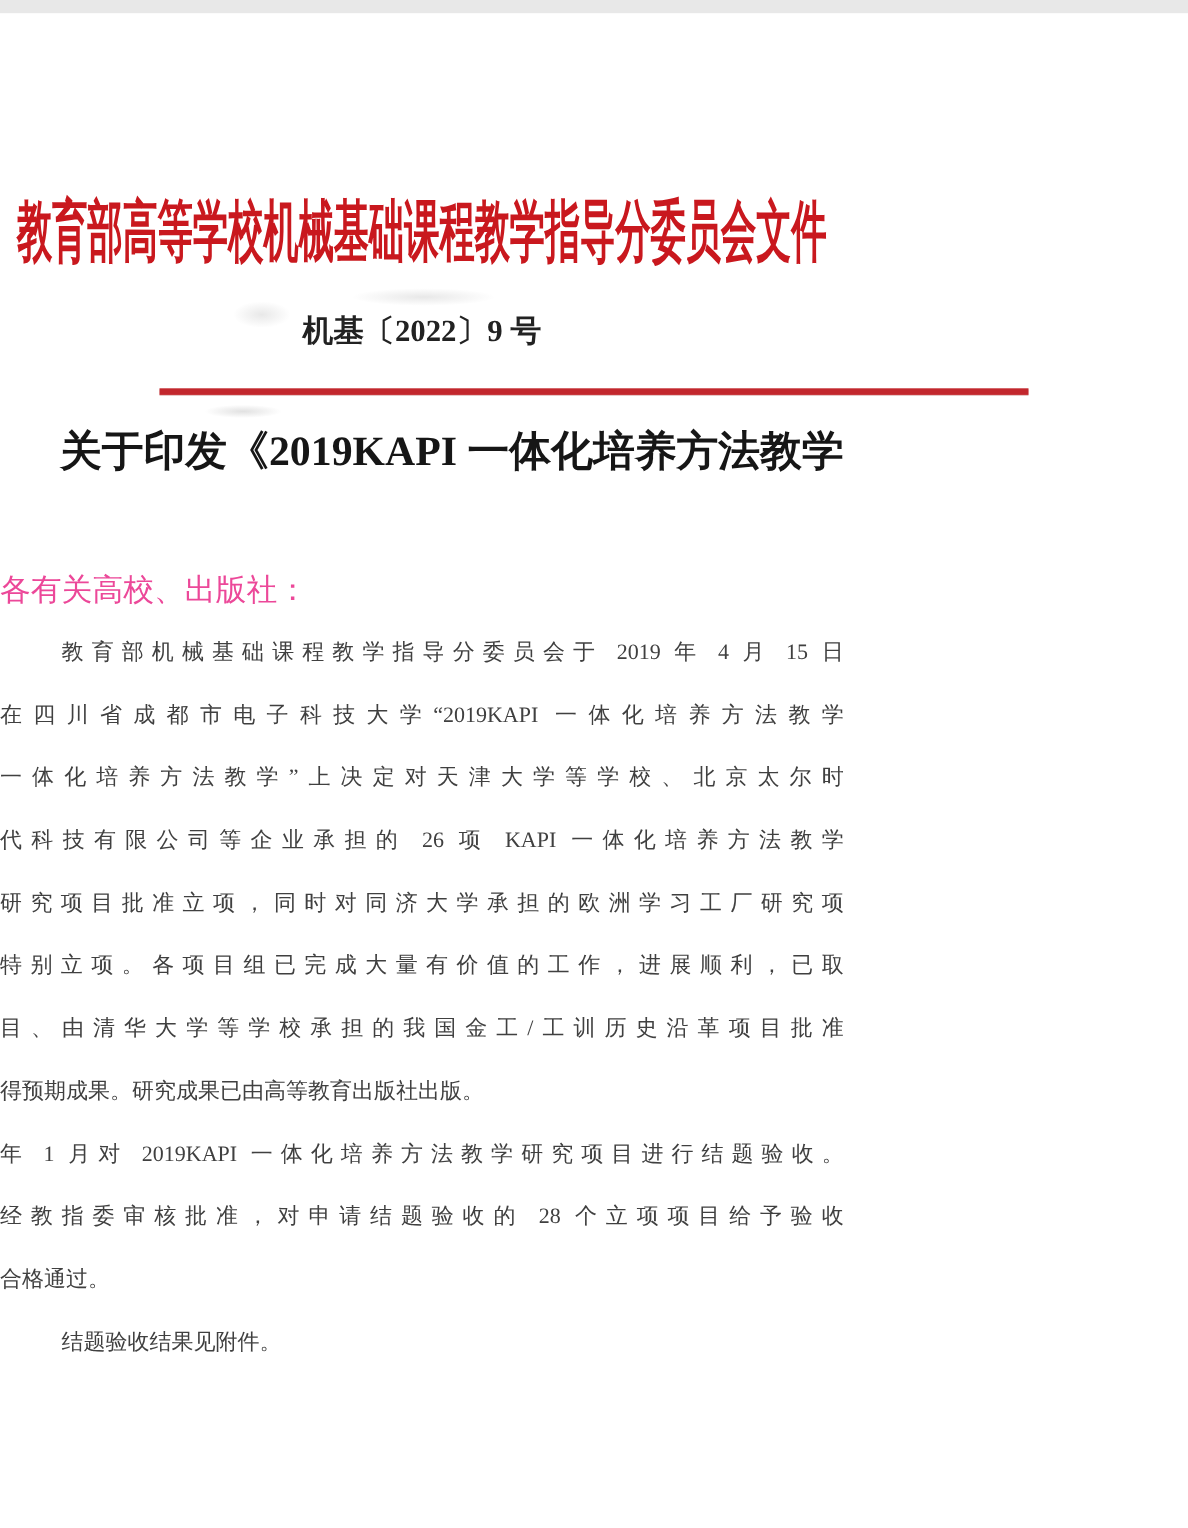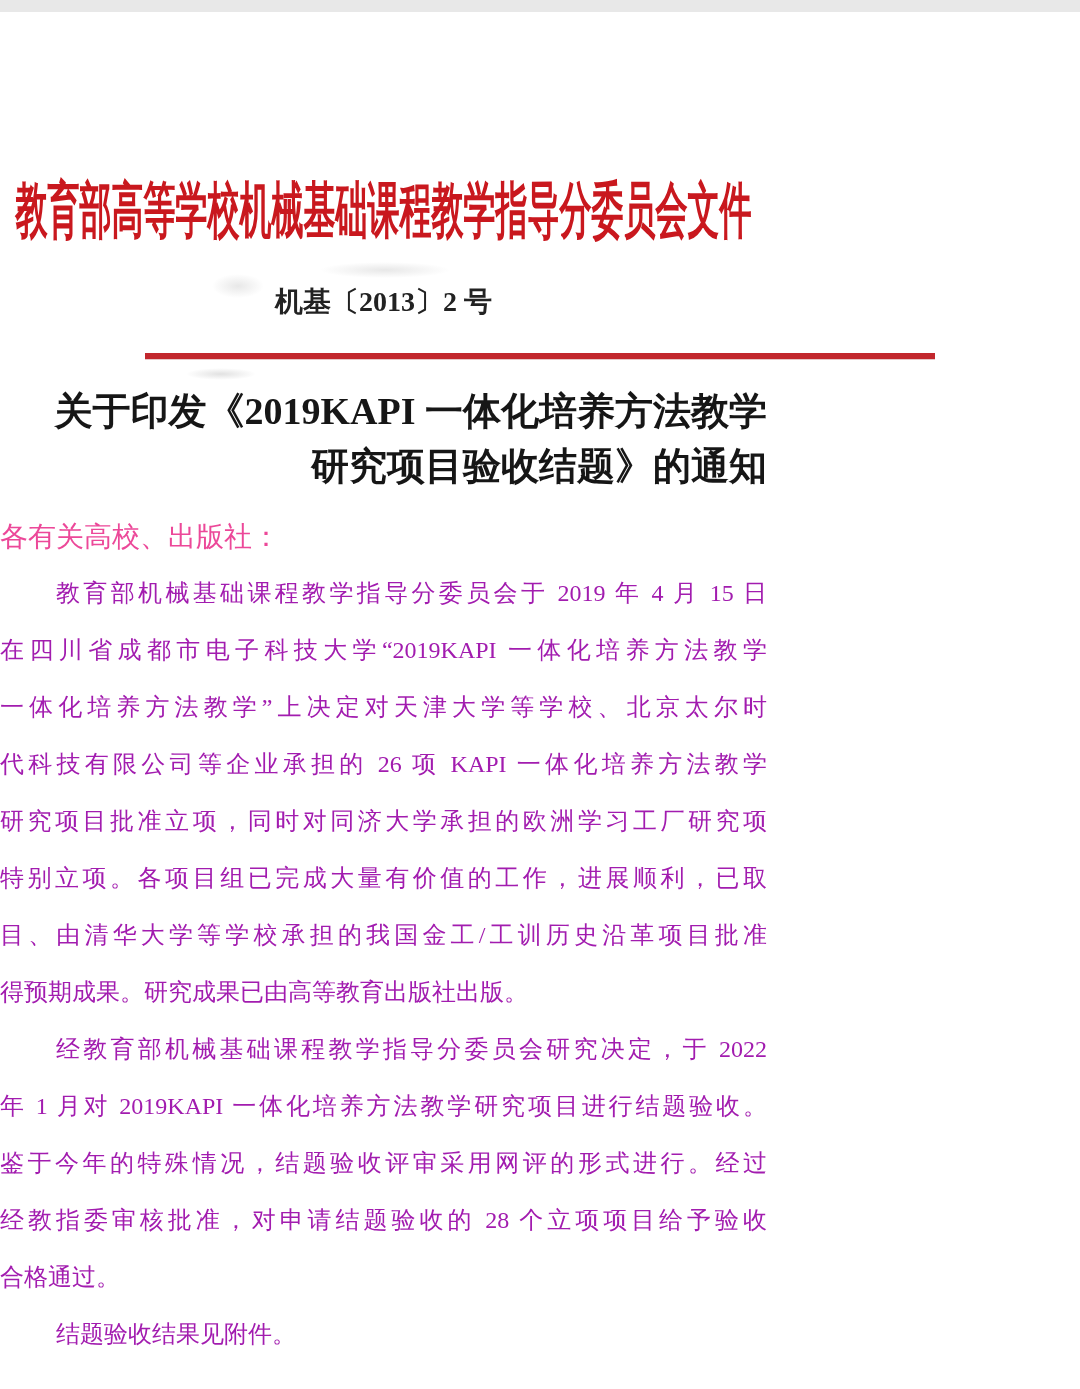--- a/index.html
+++ b/index.html
@@ -68,22 +68,22 @@
   }
   .body-block {
     position: absolute;
     left: 0;
     top: 496px;
     width: 767px;
   }
   .line {
     height: 57px;
     line-height: 57px;
-    font-size: 24px;
-    color: #a21caf;
+    font-size: 20px;
+    color: #404040;
     text-align: justify;
     text-justify: inter-character;
     text-align-last: left;
   }
   .line.fill { text-align-last: justify; }
   .line.indent { text-indent: 56px; }
   .salutation {
     height: 57px;
     line-height: 57px;
     font-size: 28px;
@@ -104,49 +104,46 @@
 </head>
 <body>
 
 <div class="page">
 
   <div class="letterhead">教育部高等学校机械基础课程教学指导分委员会文件</div>
 
   <div class="smudge s1"></div>
   <div class="smudge s2"></div>
 
-  <div class="doc-number">机基〔2013〕2 号</div>
+  <div class="doc-number">机基〔2022〕9 号</div>
 
   <div class="red-rule"></div>
   <div class="smudge s3"></div>
 
   <div class="doc-title">
     <div>关于印发《2019KAPI 一体化培养方法教学</div>
-    <div>研究项目验收结题》的通知</div>
   </div>
 
   <div class="body-block content">
 
     <div class="salutation">各有关高校、出版社：</div>
 
     <div>
       <div class="line indent fill">教育部机械基础课程教学指导分委员会于 2019 年 4 月 15 日</div>
       <div class="line fill">在四川省成都市电子科技大学“2019KAPI 一体化培养方法教学</div>
       <div class="line fill">一体化培养方法教学”上决定对天津大学等学校、北京太尔时</div>
       <div class="line fill">代科技有限公司等企业承担的 26 项 KAPI 一体化培养方法教学</div>
       <div class="line fill">研究项目批准立项，同时对同济大学承担的欧洲学习工厂研究项</div>
       <div class="line fill">特别立项。各项目组已完成大量有价值的工作，进展顺利，已取</div>
       <div class="line fill">目、由清华大学等学校承担的我国金工/工训历史沿革项目批准</div>
       <div class="line">得预期成果。研究成果已由高等教育出版社出版。</div>
     </div>
 
     <div>
-      <div class="line indent fill">经教育部机械基础课程教学指导分委员会研究决定，于 2022</div>
       <div class="line fill">年 1 月对 2019KAPI 一体化培养方法教学研究项目进行结题验收。</div>
-      <div class="line fill">鉴于今年的特殊情况，结题验收评审采用网评的形式进行。经过</div>
       <div class="line fill">经教指委审核批准，对申请结题验收的 28 个立项项目给予验收</div>
       <div class="line">合格通过。</div>
     </div>
 
     <div>
       <div class="line indent">结题验收结果见附件。</div>
     </div>
 
   </div>
 

